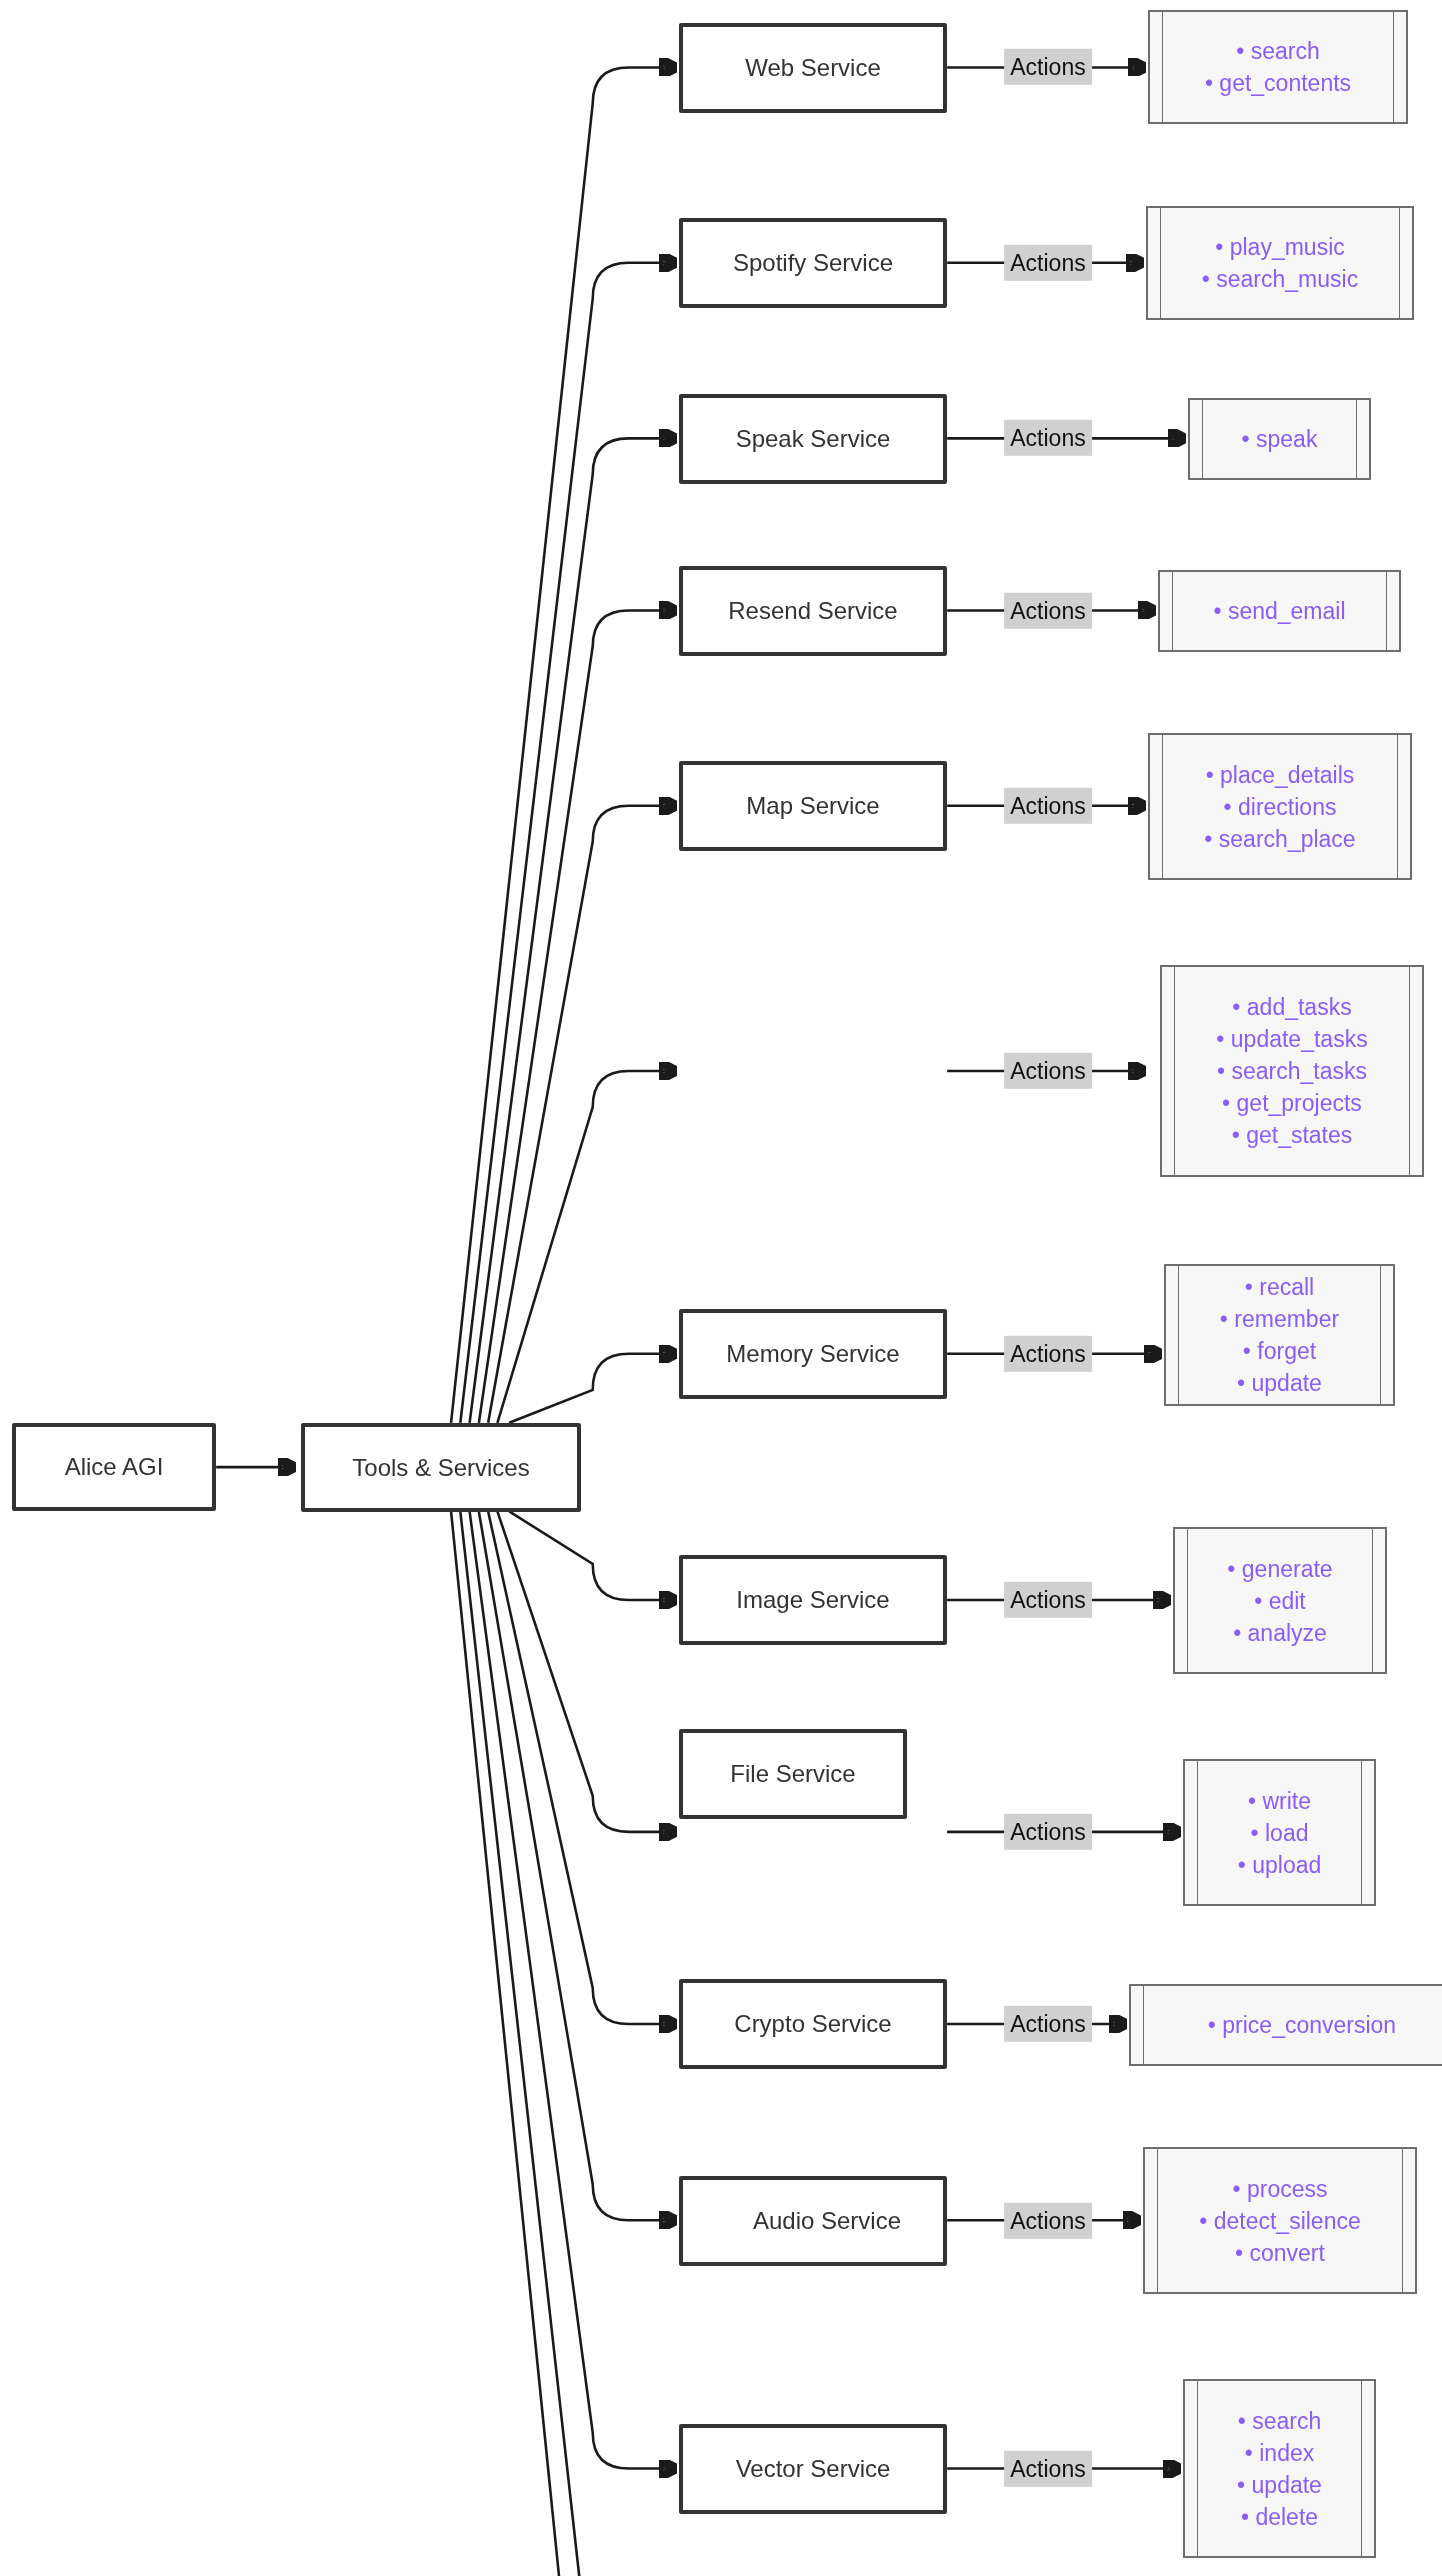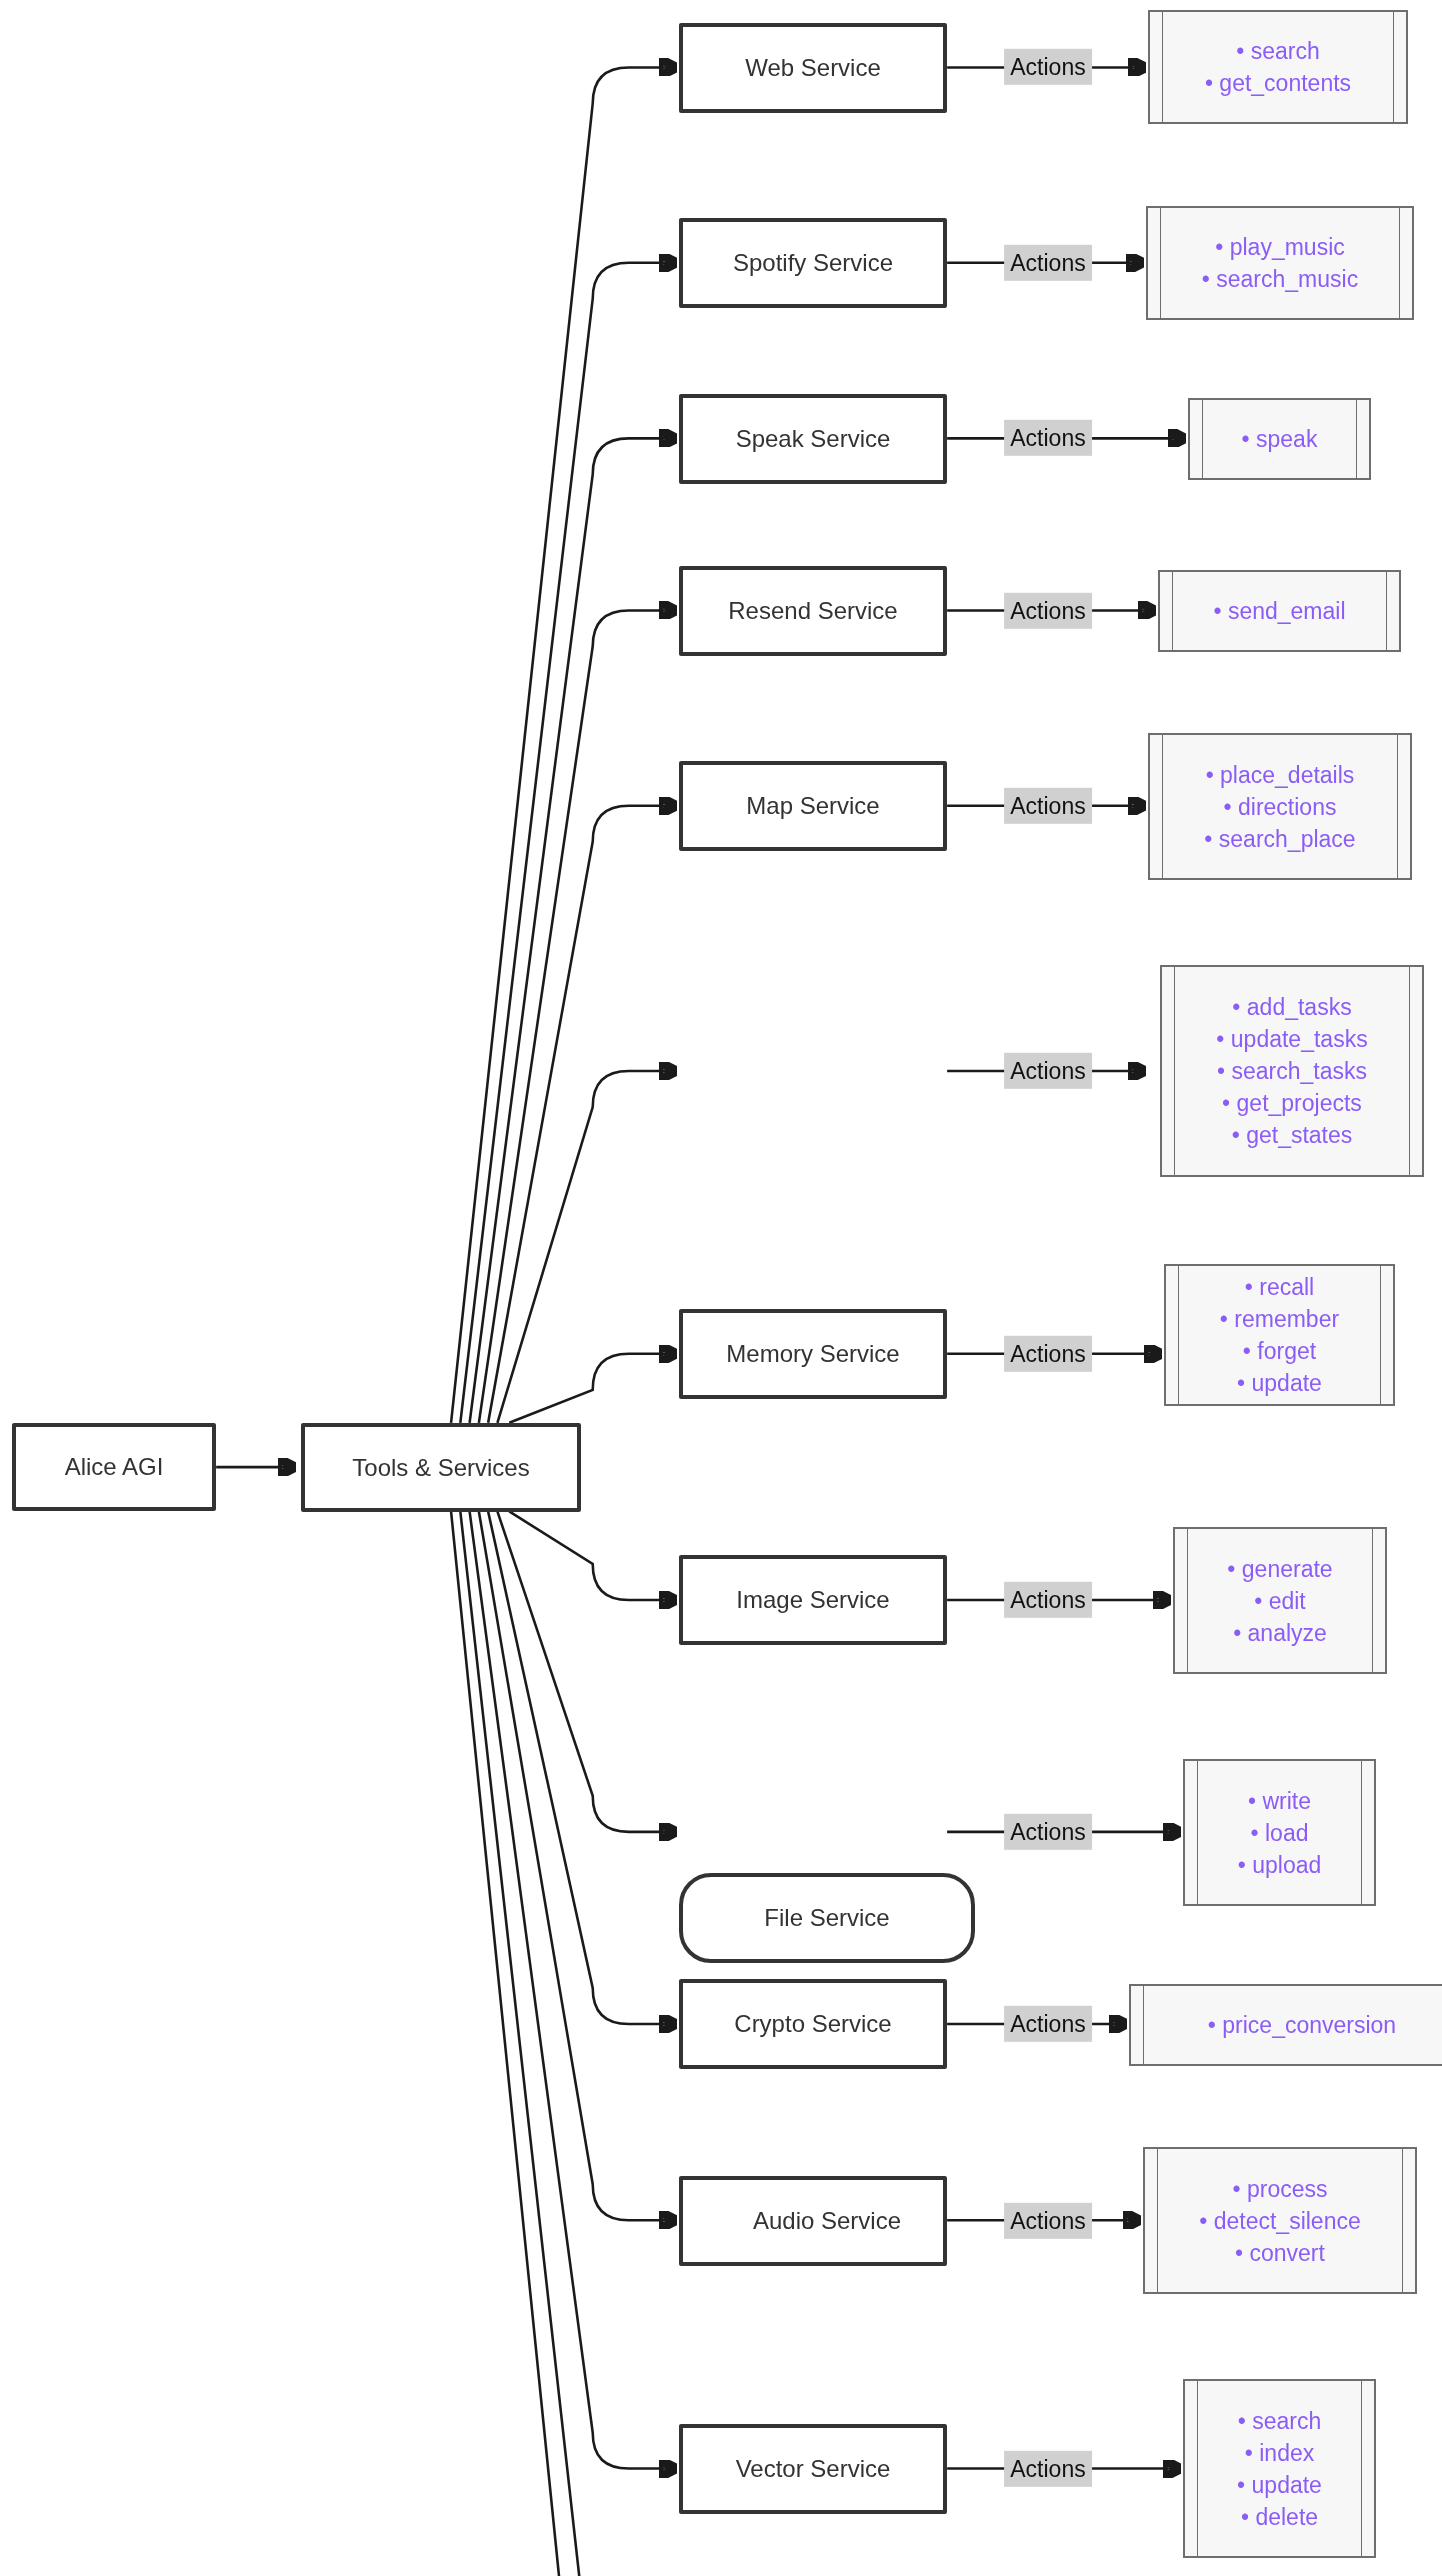--- a/index.html
+++ b/index.html
@@ -217,21 +217,21 @@
   </div>
   <div class="edge-label" style="left:1048px; top:1600px;">Actions</div>
   <div class="subroutine" style="left:1173px; top:1527px; width:214px; height:147px;">
     <ul>
       <li>generate</li>
       <li>edit</li>
       <li>analyze</li>
     </ul>
   </div>
 
-  <div class="node" style="left:679px; top:1873px; width:296px; height:90px;border-radius:32px;">
+  <div class="node" style="left:679px; top:1729px; width:228px; height:90px;">
     <span>File Service</span>
   </div>
   <div class="edge-label" style="left:1048px; top:1832px;">Actions</div>
   <div class="subroutine" style="left:1183px; top:1759px; width:193px; height:147px;">
     <ul>
       <li>write</li>
       <li>load</li>
       <li>upload</li>
     </ul>
   </div>

